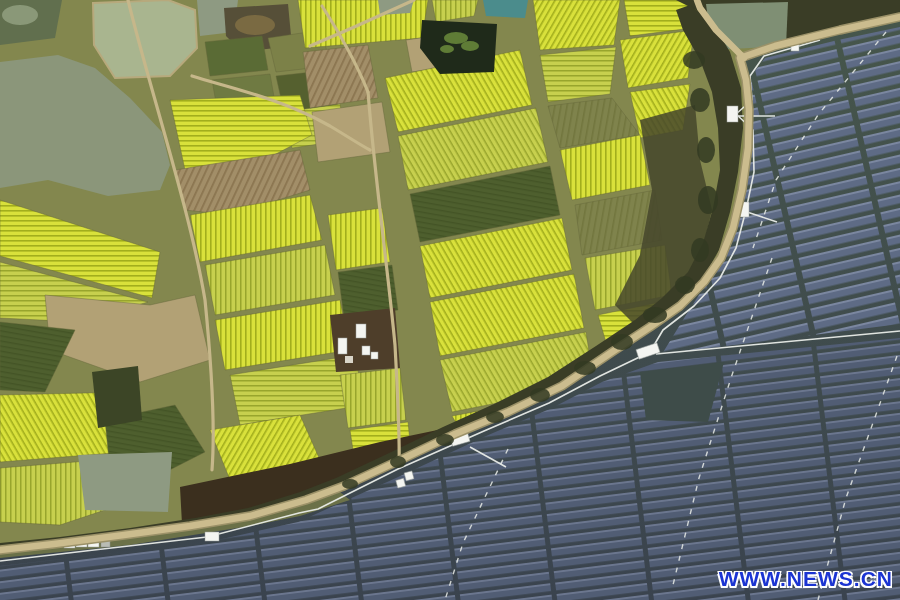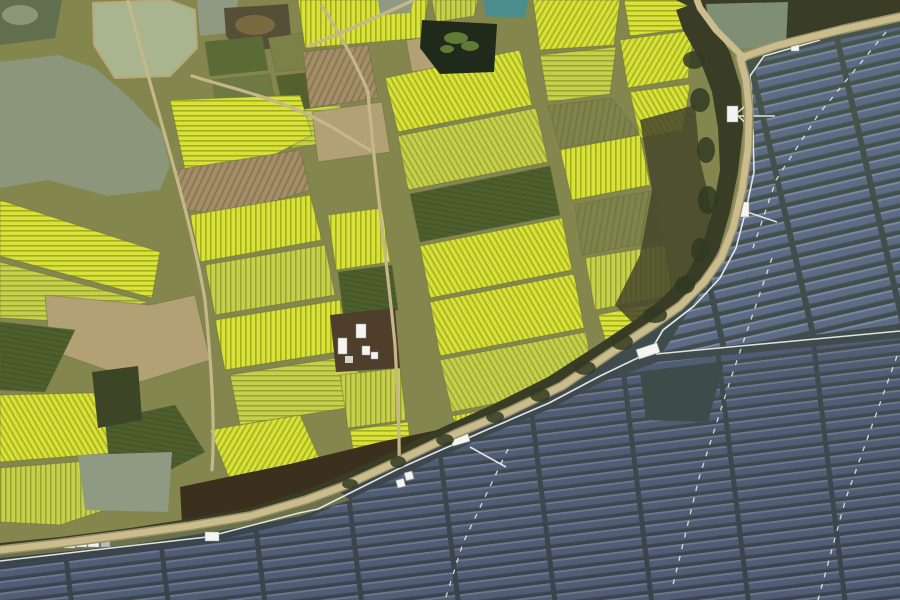--- a/index.html
+++ b/index.html
@@ -254,13 +254,14 @@
       <ellipse class="tree" cx="585" cy="368" rx="11" ry="7"></ellipse>
           <ellipse class="tree" cx="540" cy="395" rx="10" ry="7"></ellipse>
       <ellipse class="tree" cx="495" cy="417" rx="9" ry="6"></ellipse>
           <ellipse class="tree" cx="445" cy="440" rx="9" ry="6"></ellipse>
       <ellipse class="tree" cx="398" cy="462" rx="8" ry="6"></ellipse>
           <ellipse class="tree" cx="350" cy="484" rx="8" ry="5"></ellipse>
     </g>
   </g>
 </svg>
 
+<div id="watermark">WWW.NEWS.CN</div>
 </div>
 
 </body></html>

